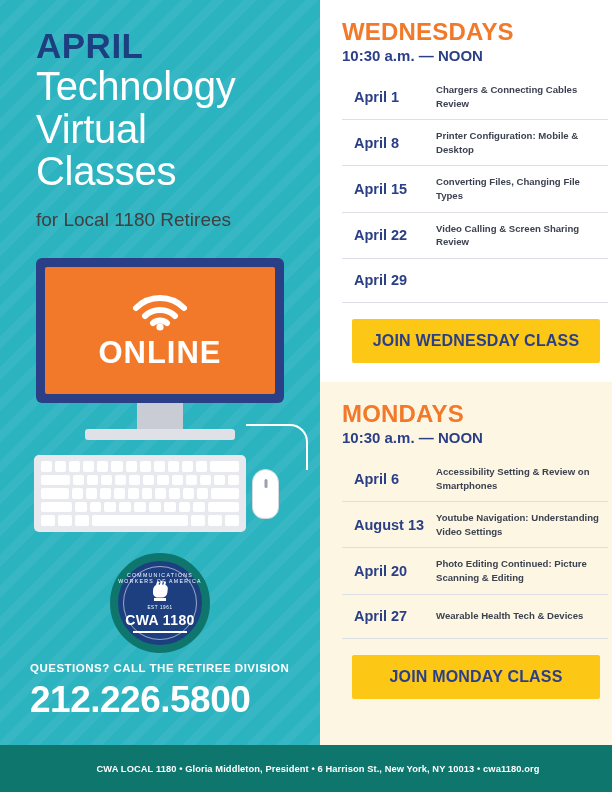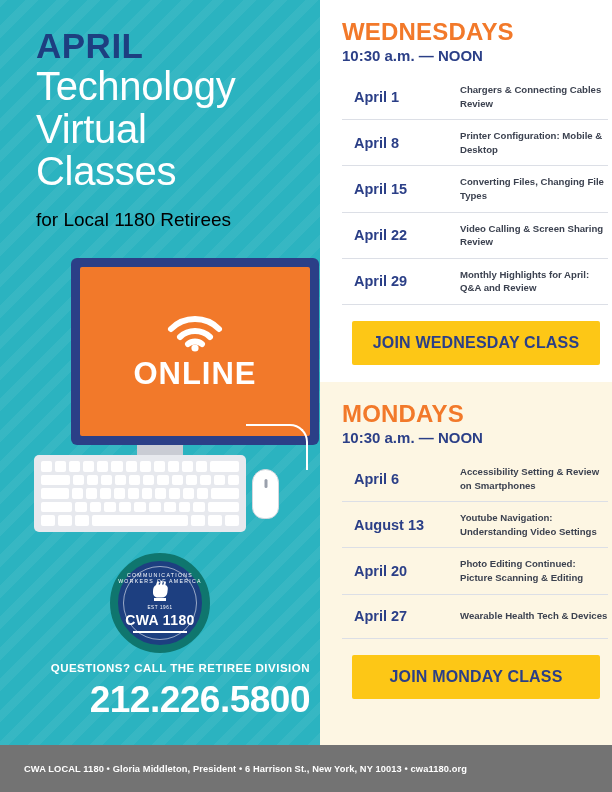--- a/index.html
+++ b/index.html
@@ -38,33 +38,32 @@
   .hdr-april {
     font-size: 35px; font-weight: bold; color: #1d3f80;
     letter-spacing: 0.5px; line-height: 1.05;
   }
   .hdr-line {
     font-size: 40px; color: #ffffff; font-weight: normal;
     line-height: 1.07; letter-spacing: -0.3px;
   }
   .hdr-sub {
     margin-top: 16px;
-    font-size: 19px; color: #000000; font-weight: normal;
+    font-size: 19px; color: #404040; font-weight: normal;
   }
 
   
   .computer {
     position: absolute; left: 36px; top: 258px; width: 248px;
   }
   .monitor-frame {
-    width: 248px; height: 187px;
+    width: 248px; height: 145px;
     background: #2b3f87;
     border-radius: 6px;
     padding: 9px;
-    margin-left: 35px;
   }
   .monitor-screen {
     width: 100%; height: 100%;
     background: #f2792a;
     border-radius: 2px;
     display: flex; flex-direction: column;
     align-items: center; justify-content: center;
     gap: 4px;
   }
   .wifi-icon { width: 60px; height: 40px; position: relative; }
@@ -147,21 +146,21 @@
     font-size: 14px; color: #ffffff; font-weight: bold; letter-spacing: 0.4px;
     margin-top: 2px;
   }
   .logo-bar {
     width: 54px; height: 2px; background: #ffffff; margin-top: 3px;
   }
 
   
   .questions {
     position: absolute; left: 30px; top: 662px; width: 280px;
-    text-align: right;
+    text-align: left;
   }
   .questions-label {
     font-size: 11.5px; color: #ffffff; font-weight: bold; letter-spacing: 0.5px;
   }
   .questions-number {
     margin-top: 5px;
     font-size: 37px; color: #ffffff; font-weight: bold; letter-spacing: -0.5px;
   }
 
   
@@ -180,21 +179,20 @@
   .sect-time {
     font-size: 15px; font-weight: bold; color: #2b3f87; margin-top: 1px;
   }
 
   .rows { margin-top: 10px; }
   .row {
     display: flex; align-items: center;
     border-bottom: 1px solid #dcdfe6;
     padding: 9px 0 9px 12px;
     min-height: 44px;
-    gap: 24px;
   }
   .row:last-child { border-bottom: 1px solid #dcdfe6; }
   .row-date {
     width: 82px; flex-shrink: 0;
     font-size: 14.5px; font-weight: bold; color: #2b3f87;
   }
   .row-desc {
     font-size: 9.6px; font-weight: bold; color: #3c4250; line-height: 1.42;
   }
 
@@ -210,22 +208,22 @@
     border-radius: 2px;
     cursor: pointer;
     font-family: "Liberation Sans", sans-serif;
     width: calc(100% - 18px);
   }
 
   
   .footer {
     position: absolute; left: 0; bottom: 0;
     width: 612px; height: 47px;
-    background: #737373;
-    display: flex; align-items: center;  padding-left: 24px;
+    background: #0f766e;
+    display: flex; align-items: center; justify-content: center; padding-left: 24px;
   }
   .footer-text {
     font-size: 9.3px; color: #ffffff; font-weight: bold; letter-spacing: 0.1px;
   }
 </style>
 </head>
 <body>
 
 <div class="flyer">
 
@@ -371,21 +369,20 @@
         <div class="row">
           <div class="row-date">April 15</div>
           <div class="row-desc">Converting Files, Changing File Types</div>
         </div>
         <div class="row">
           <div class="row-date">April 22</div>
           <div class="row-desc">Video Calling &amp; Screen Sharing Review</div>
         </div>
         <div class="row">
           <div class="row-date">April 29</div>
-          <div class="row-desc">Monthly Highlights for April: Q&amp;A and Review</div>
         </div>
       </div>
       <button class="btn">JOIN WEDNESDAY CLASS</button>
     </div>
 
     <div class="sect mon">
       <div class="sect-title">MONDAYS</div>
       <div class="sect-time">10:30 a.m. — NOON</div>
       <div class="rows">
         <div class="row">

